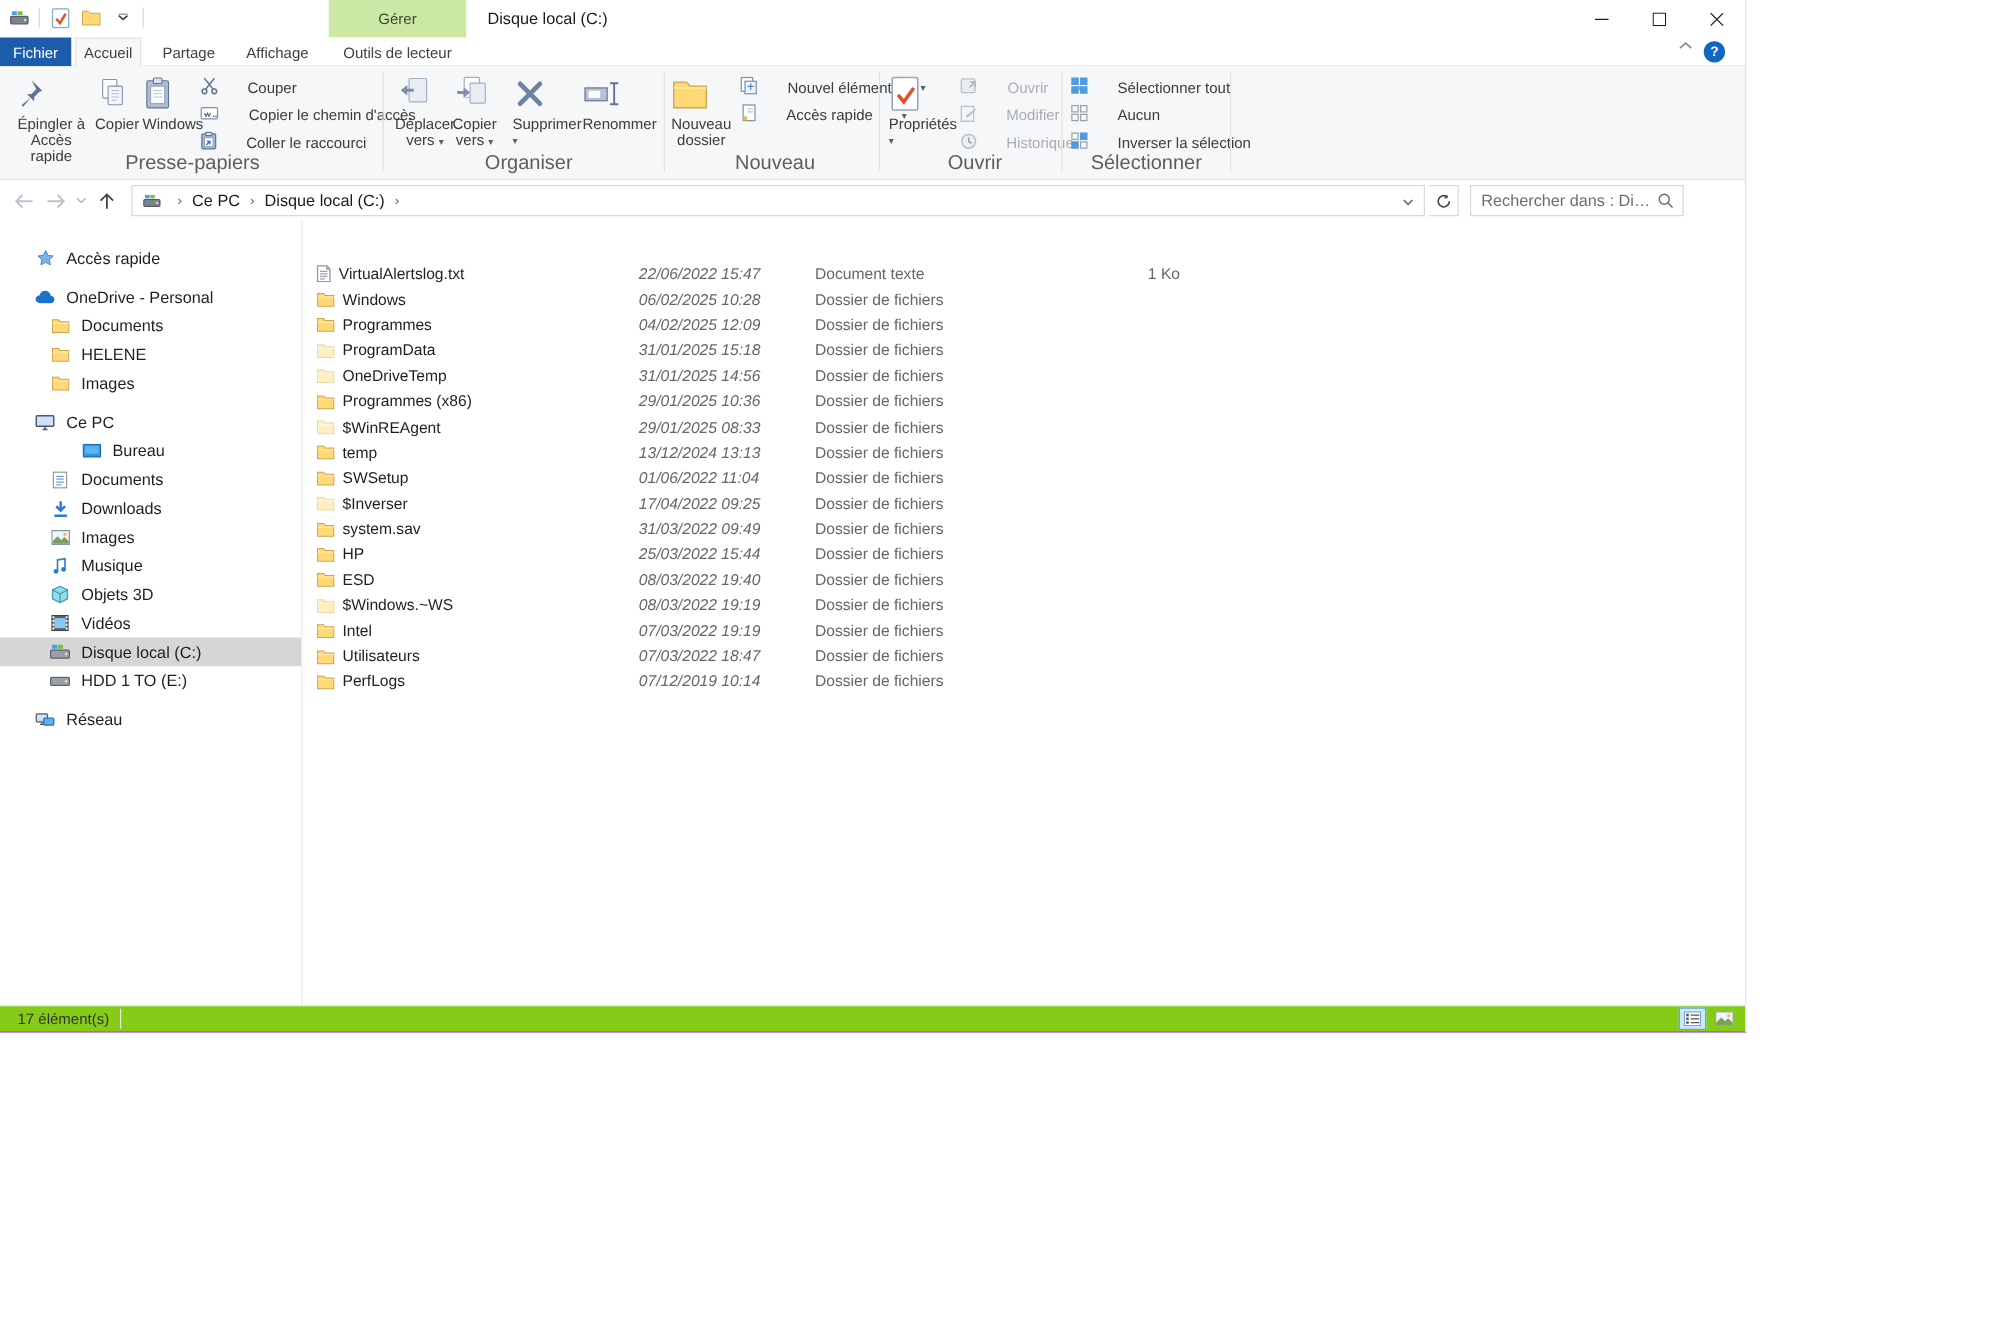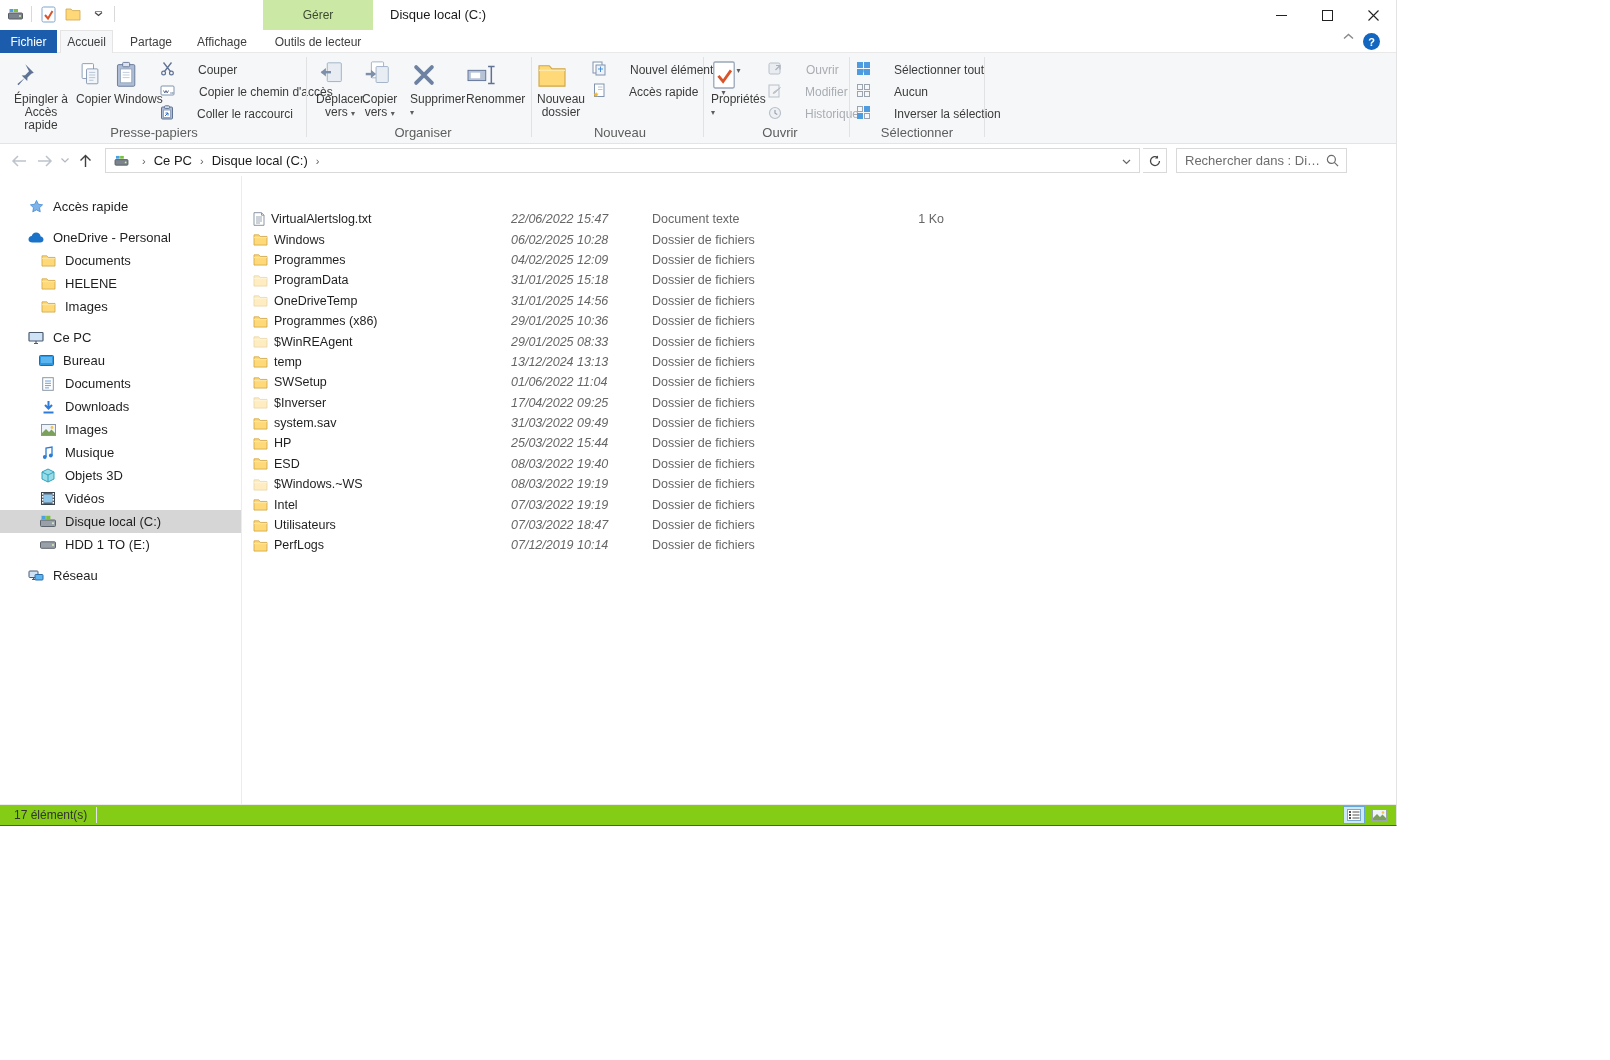--- a/index.html
+++ b/index.html
@@ -20,21 +20,21 @@
   .tabrow { position:absolute; left:0; top:30px; width:100%; height:23px; background:#fff; border-bottom:1px solid #e9e9e9; }
   .tab { position:absolute; top:0; height:23px; font-size:12px; color:#3f3f3f; display:flex; align-items:center; justify-content:center; }
   .tab-file { left:0; width:57px; background:#1b5cad; color:#fff; }
   .tab-sel { background:#f6f7f8; border:1px solid #e4e4e4; border-bottom:none; }
   .ribbon-ctl { position:absolute; top:33px; display:flex; align-items:center; gap:10px; }
   .help-circle { width:17px; height:17px; border-radius:50%; background:#1266c0; color:#fff; font-size:11px; font-weight:bold; display:flex; align-items:center; justify-content:center; }
 
   
   .ribbon { position:absolute; left:0; top:53px; width:100%; height:91px; background:#f6f7f8; border-bottom:1px solid #e4e4e4; }
   .rsep { position:absolute; top:4px; width:1px; height:80px; background:#e2e2e2; }
-  .rglabel { position:absolute; bottom:3px; font-size:13px; color:#5d5d5d; text-align:center; }
+  .rglabel { position:absolute; bottom:3px; font-size:16px; color:#5d5d5d; text-align:center; }
   .rbig { position:absolute; top:4px; display:flex; flex-direction:column; align-items:flex-start; text-align:center; color:#3b3b3b; font-size:12px; line-height:13px; }
   .rbig .ric { height:36px; display:flex; align-items:center; justify-content:center; }
   .rbig .rlabel { white-space:pre-line; }
   .rsmall { position:absolute; display:flex; align-items:center; gap:23px; font-size:12px; color:#3b3b3b; white-space:nowrap; height:18px; }
   .caret { font-size:8px; color:#5d5d5d; }
   .dis { color:#a9adb3; }
 
   
   .navrow { position:absolute; left:0; top:145px; width:100%; height:31px; background:#fff; display:flex; align-items:center; }
   .navbtn { width:26px; height:26px; display:flex; align-items:center; justify-content:center; font-size:15px; }
@@ -456,21 +456,21 @@
         </div>
         <div class="sbitem gap" style="padding-left: 28px;">
           <span class="sbicon">
             <svg width="16" height="14" viewBox="0 0 16 14">
               <rect x="1" y="1.5" width="14" height="8.5" rx="0.8" fill="#cfe3f7" stroke="#4c5a6e" stroke-width="1.2"></rect>
               <path d="M6 12.5h4M8 10v2.5" stroke="#4c5a6e" stroke-width="1.2"></path>
             </svg>
           </span>
           <span>Ce PC</span>
         </div>
-        <div class="sbitem" style="padding-left: 38px;">
+        <div class="sbitem" style="padding-left: 20px; margin-left: 45px;">
           <span class="sbicon">
             <svg width="15" height="12" viewBox="0 0 15 12">
               <rect x="0.5" y="0.5" width="14" height="10" rx="1" fill="#2f97e0" stroke="#1b6db0"></rect>
               <rect x="2" y="2" width="11" height="6" fill="#5cb5ee"></rect>
             </svg>
           </span>
           <span>Bureau</span>
         </div>
         <div class="sbitem" style="padding-left: 40px;">
           <span class="sbicon">

